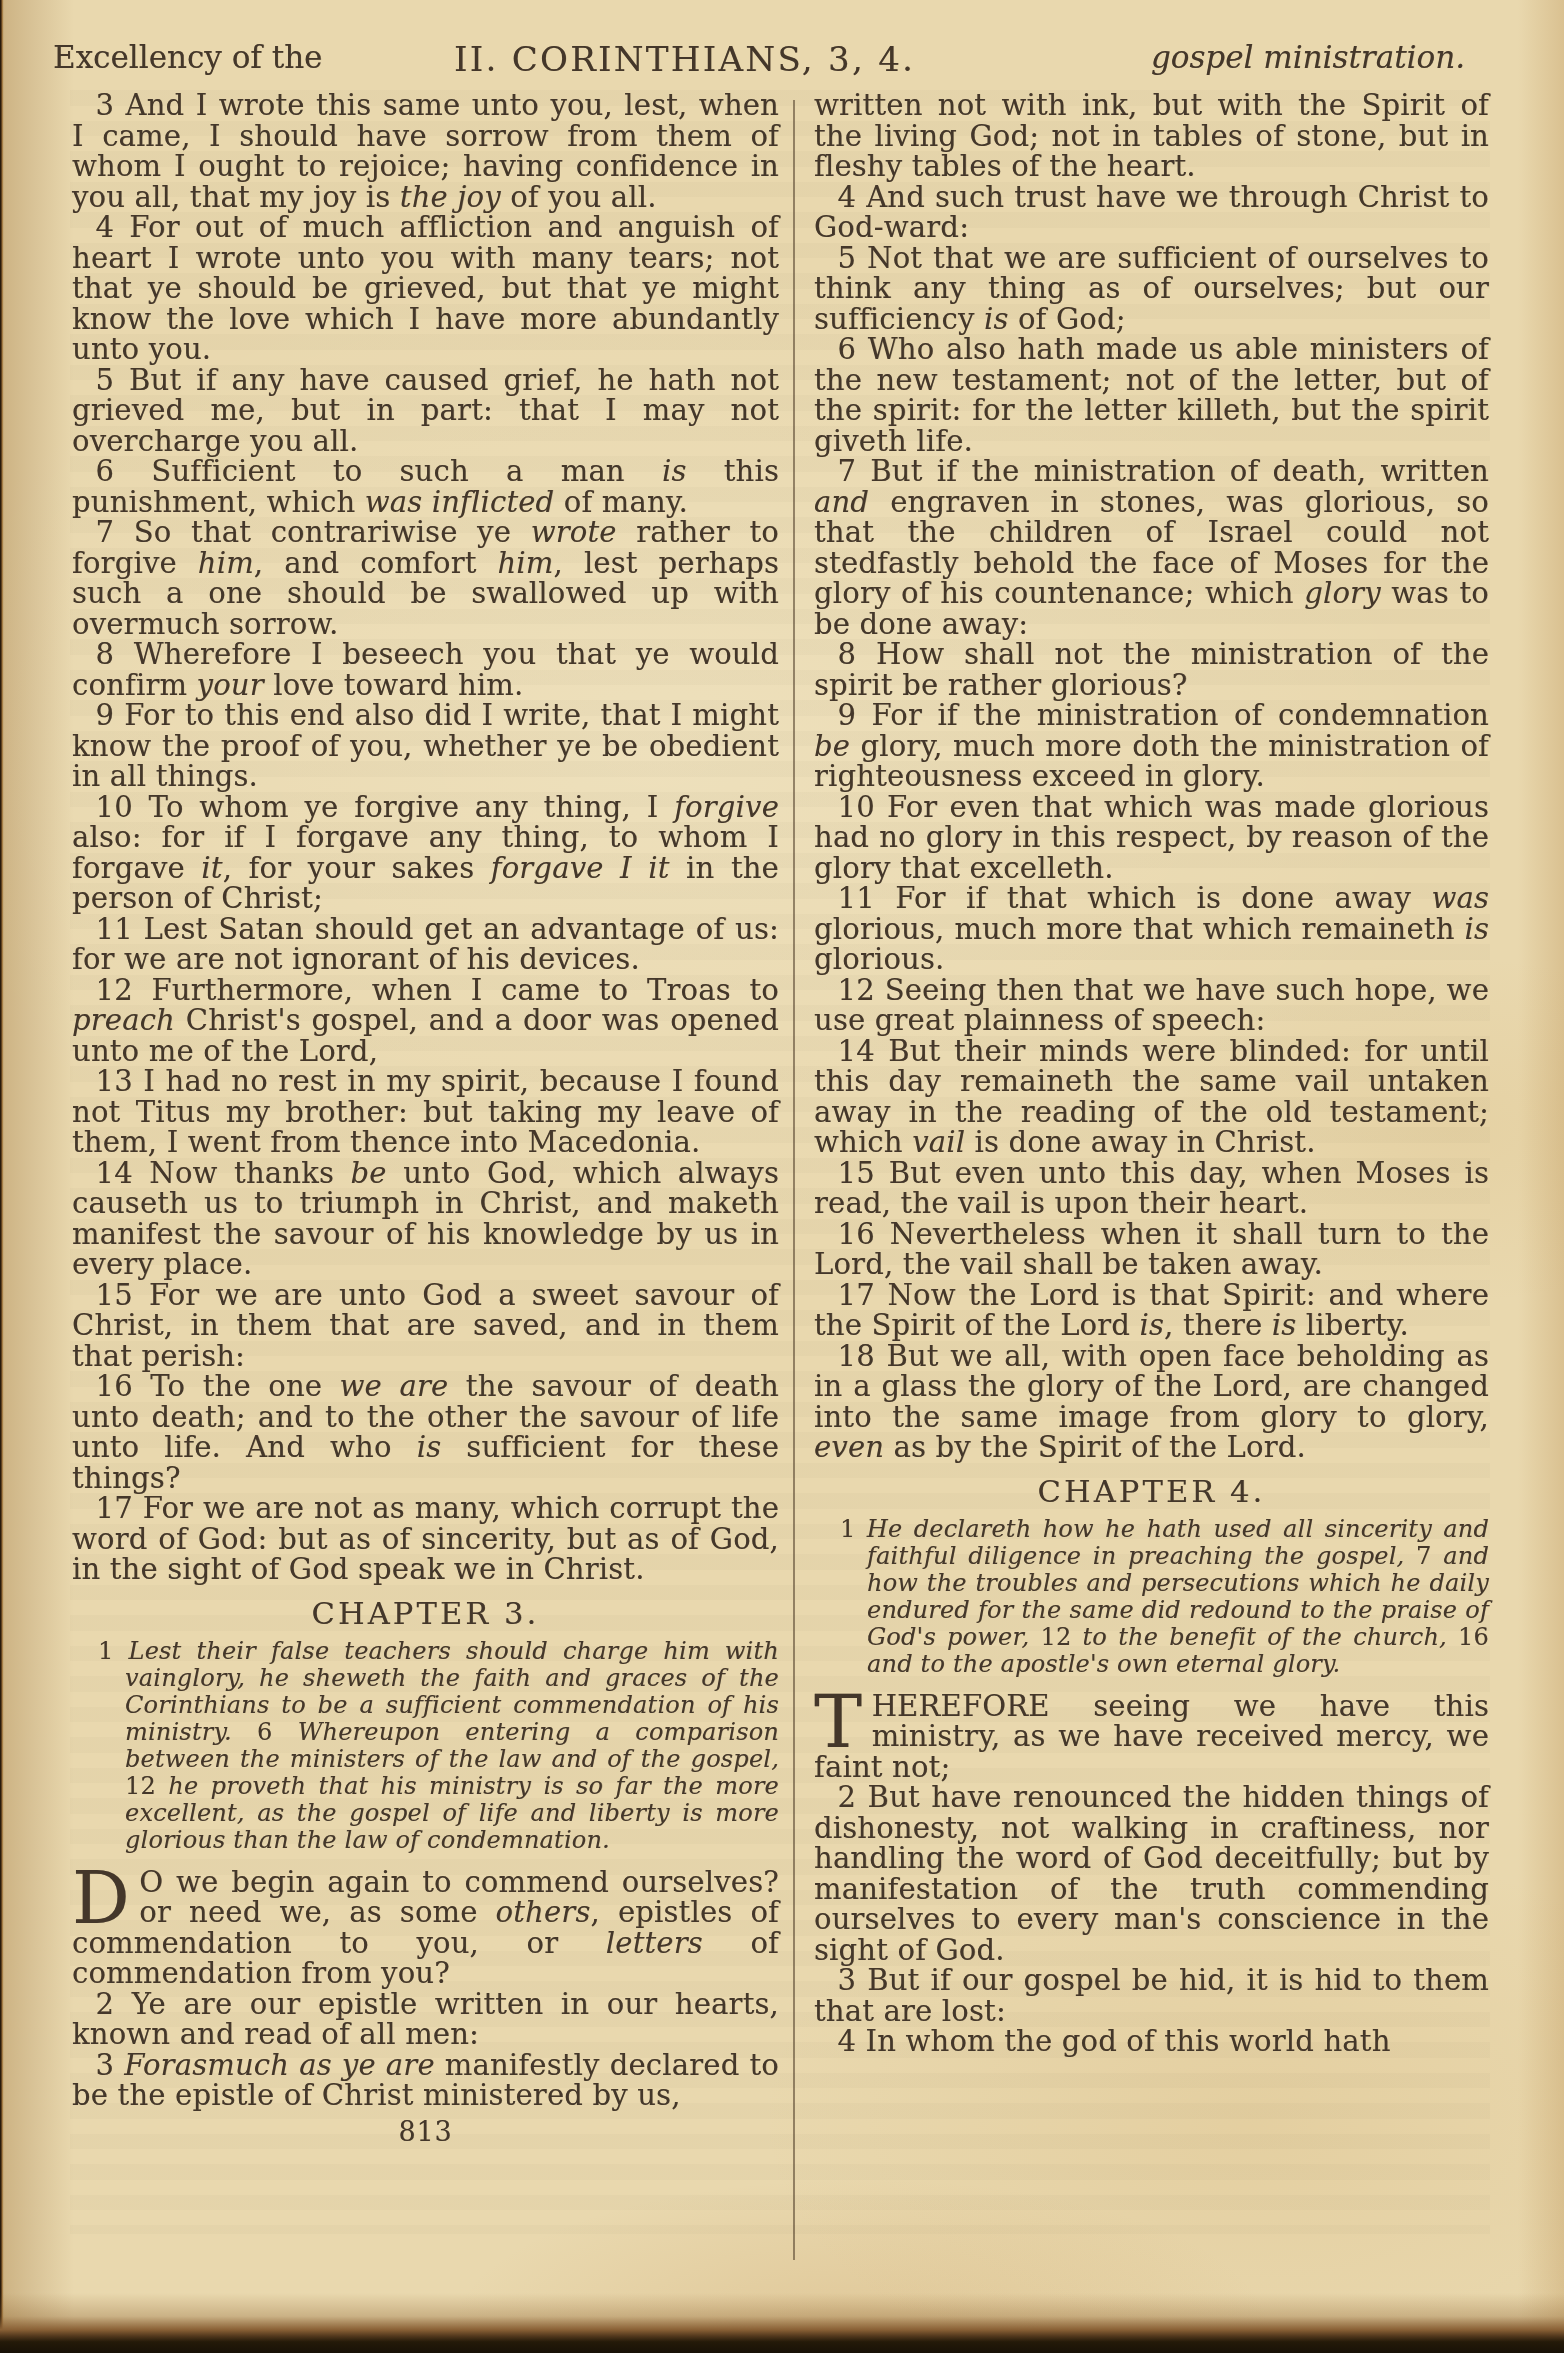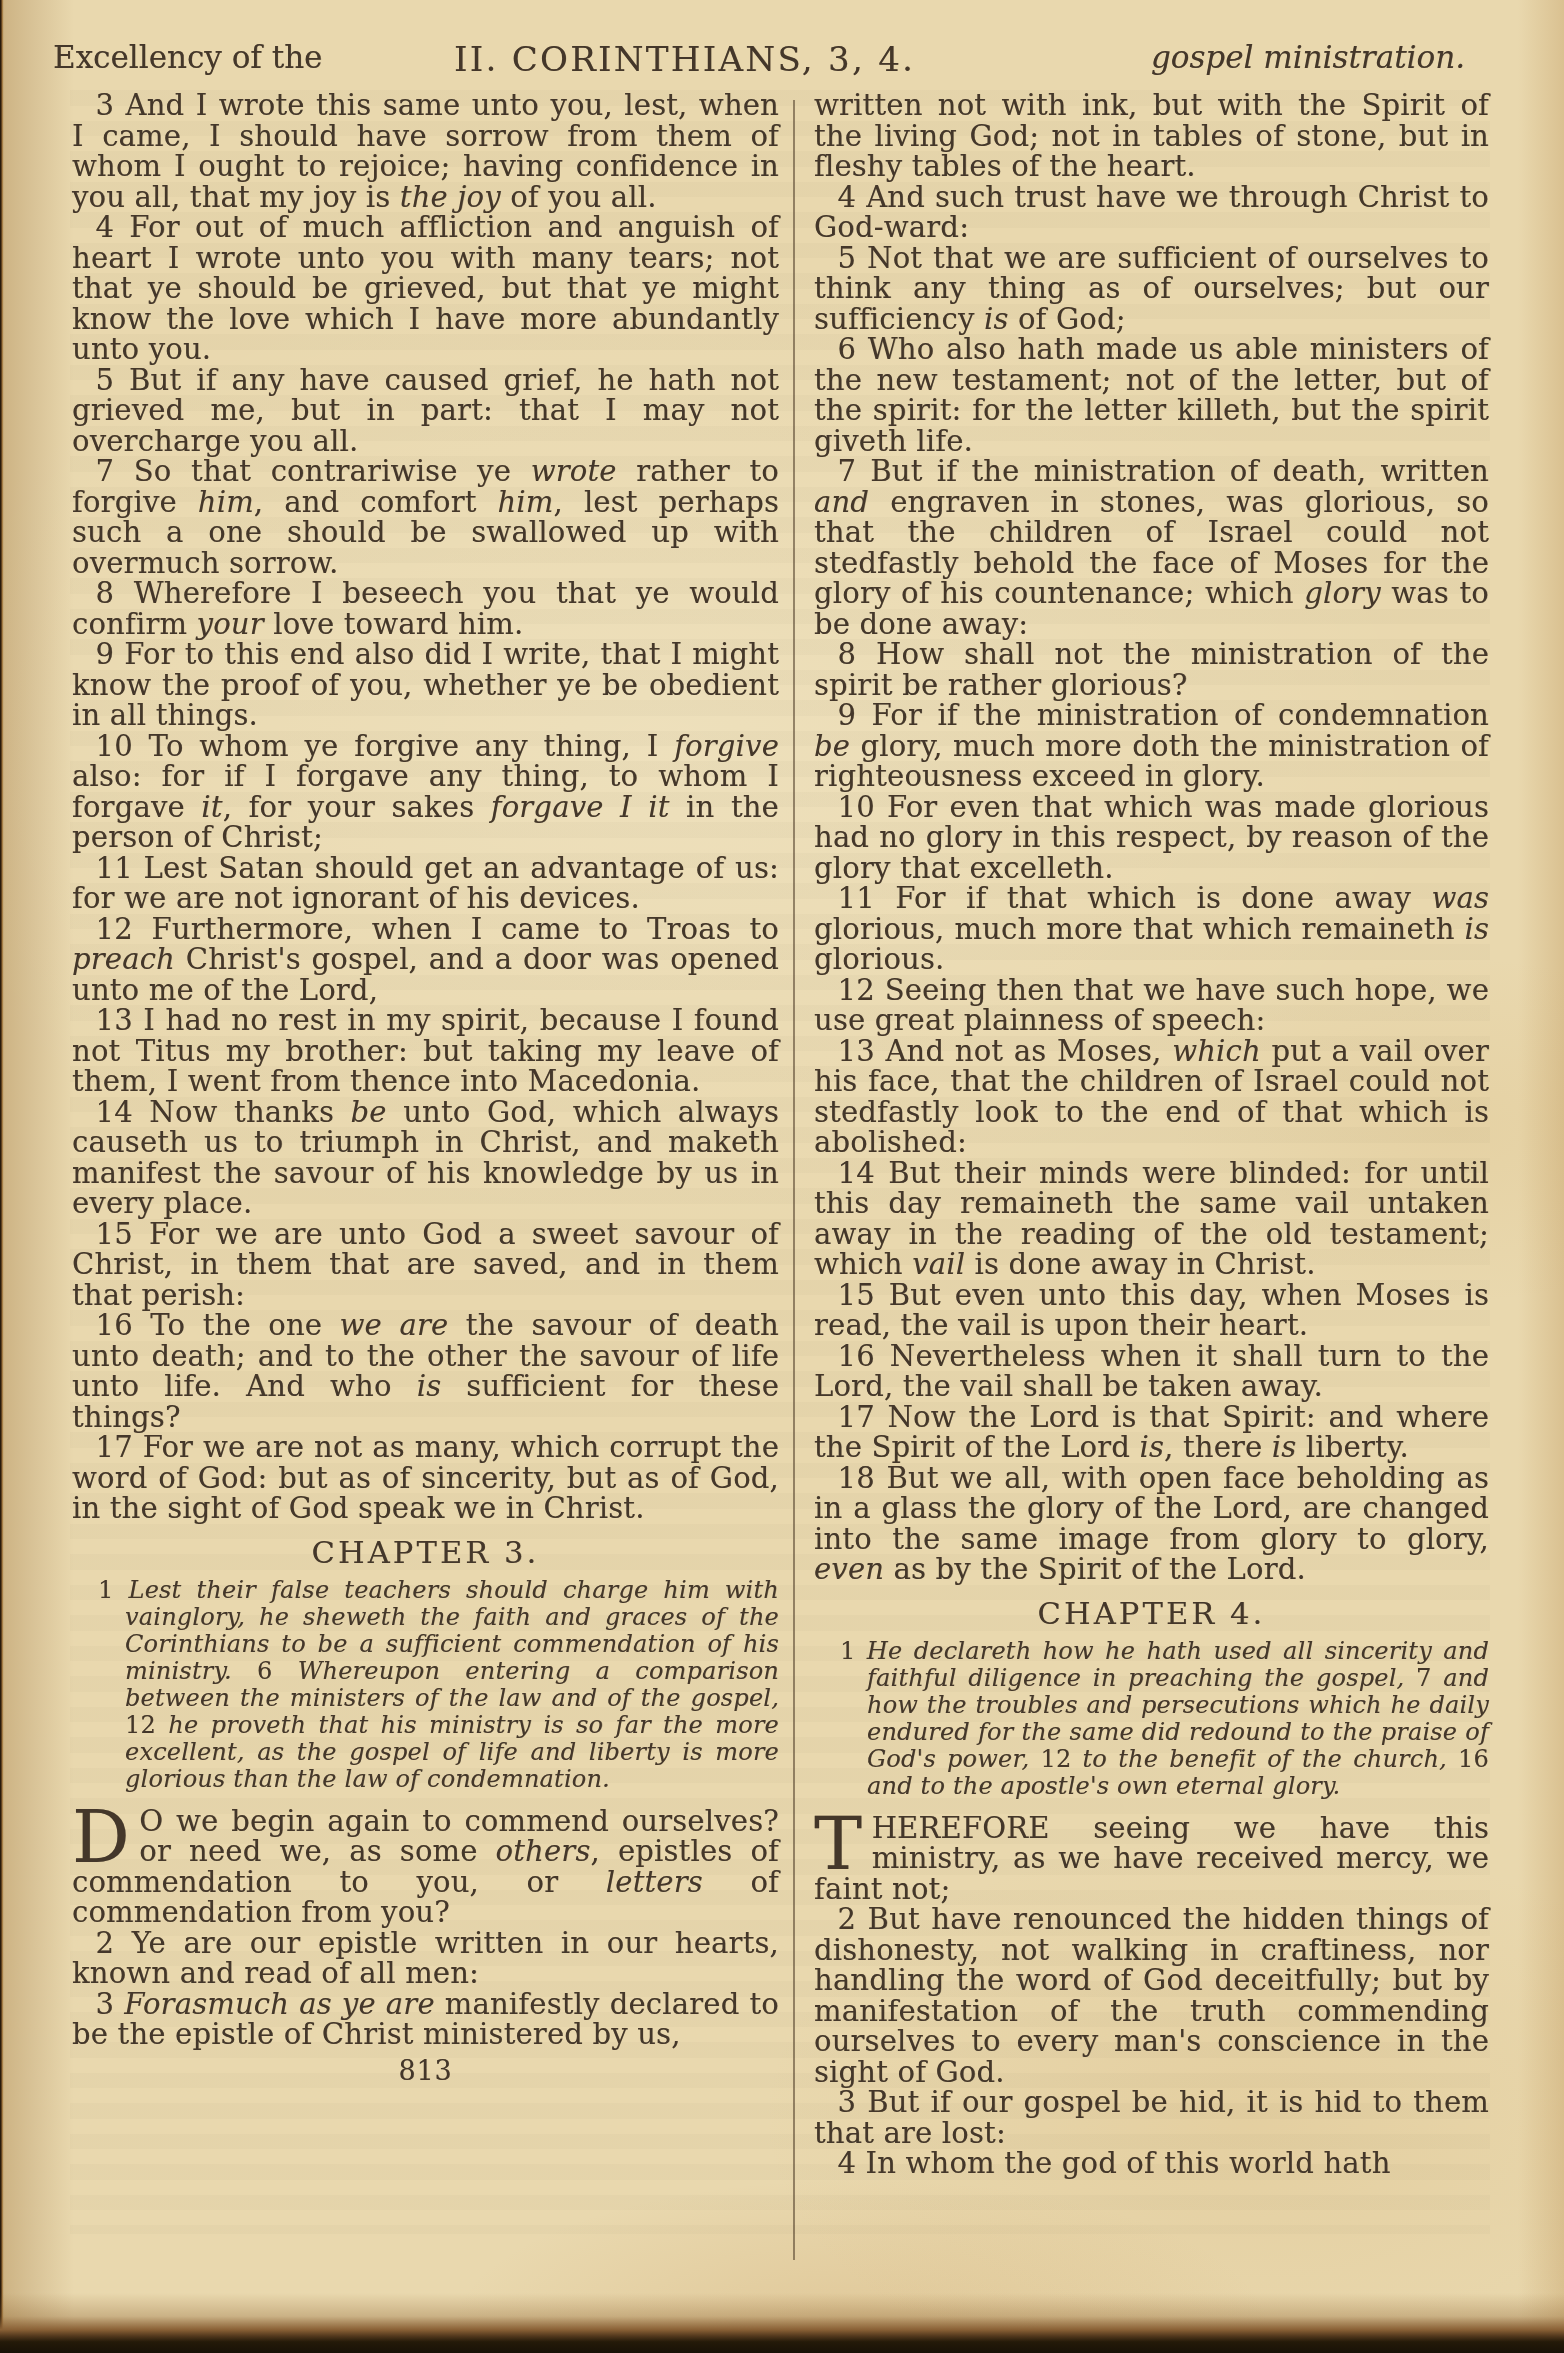--- a/index.html
+++ b/index.html
@@ -86,20 +86,21 @@
   <div class="running-head left">Excellency of the</div>
   <div class="running-head center">II. CORINTHIANS, 3, 4.</div>
   <div class="running-head right">gospel ministration.</div>
 
   <div class="column-rule"></div>
 
   <div class="col col-left">
       <p class="verse">3 And I wrote this same unto you, lest, when I came, I should have sorrow from them of whom I ought to rejoice; having confidence in you all, that my joy is <em>the joy</em> of you all.</p>
       <p class="verse">4 For out of much affliction and anguish of heart I wrote unto you with many tears; not that ye should be grieved, but that ye might know the love which I have more abundantly unto you.</p>
       <p class="verse">5 But if any have caused grief, he hath not grieved me, but in part: that I may not overcharge you all.</p>
+      <p class="verse">6 Sufficient to such a man <em>is</em> this punishment, which <em>was inflicted</em> of many.</p>
       <p class="verse">7 So that contrariwise ye <em>wrote</em> rather to forgive <em>him</em>, and comfort <em>him</em>, lest perhaps such a one should be swallowed up with overmuch sorrow.</p>
       <p class="verse">8 Wherefore I beseech you that ye would confirm <em>your</em> love toward him.</p>
       <p class="verse">9 For to this end also did I write, that I might know the proof of you, whether ye be obedient in all things.</p>
       <p class="verse">10 To whom ye forgive any thing, I <em>forgive</em> also: for if I forgave any thing, to whom I forgave <em>it</em>, for your sakes <em>forgave I it</em> in the person of Christ;</p>
       <p class="verse">11 Lest Satan should get an advantage of us: for we are not ignorant of his devices.</p>
       <p class="verse">12 Furthermore, when I came to Troas to <em>preach</em> Christ's gospel, and a door was opened unto me of the Lord,</p>
       <p class="verse">13 I had no rest in my spirit, because I found not Titus my brother: but taking my leave of them, I went from thence into Macedonia.</p>
       <p class="verse">14 Now thanks <em>be</em> unto God, which always causeth us to triumph in Christ, and maketh manifest the savour of his knowledge by us in every place.</p>
       <p class="verse">15 For we are unto God a sweet savour of Christ, in them that are saved, and in them that perish:</p>
       <p class="verse">16 To the one <em>we are</em> the savour of death unto death; and to the other the savour of life unto life. And who <em>is</em> sufficient for these things?</p>
@@ -115,21 +116,20 @@
       <p class="verse continuation">written not with ink, but with the Spirit of the living God; not in tables of stone, but in fleshy tables of the heart.</p>
       <p class="verse">4 And such trust have we through Christ to God-ward:</p>
       <p class="verse">5 Not that we are sufficient of ourselves to think any thing as of ourselves; but our sufficiency <em>is</em> of God;</p>
       <p class="verse">6 Who also hath made us able ministers of the new testament; not of the letter, but of the spirit: for the letter killeth, but the spirit giveth life.</p>
       <p class="verse">7 But if the ministration of death, written <em>and</em> engraven in stones, was glorious, so that the children of Israel could not stedfastly behold the face of Moses for the glory of his countenance; which <em>glory</em> was to be done away:</p>
       <p class="verse">8 How shall not the ministration of the spirit be rather glorious?</p>
       <p class="verse">9 For if the ministration of condemnation <em>be</em> glory, much more doth the ministration of righteousness exceed in glory.</p>
       <p class="verse">10 For even that which was made glorious had no glory in this respect, by reason of the glory that excelleth.</p>
       <p class="verse">11 For if that which is done away <em>was</em> glorious, much more that which remaineth <em>is</em> glorious.</p>
       <p class="verse">12 Seeing then that we have such hope, we use great plainness of speech:</p>
-      <p class="verse">13 And not as Moses, <em>which</em> put a vail over his face, that the children of Israel could not stedfastly look to the end of that which is abolished:</p>
       <p class="verse">14 But their minds were blinded: for until this day remaineth the same vail untaken away in the reading of the old testament; which <em>vail</em> is done away in Christ.</p>
       <p class="verse">15 But even unto this day, when Moses is read, the vail is upon their heart.</p>
       <p class="verse">16 Nevertheless when it shall turn to the Lord, the vail shall be taken away.</p>
       <p class="verse">17 Now the Lord is that Spirit: and where the Spirit of the Lord <em>is</em>, there <em>is</em> liberty.</p>
       <p class="verse">18 But we all, with open face beholding as in a glass the glory of the Lord, are changed into the same image from glory to glory, <em>even</em> as by the Spirit of the Lord.</p>
       <h2 class="chapter-heading">CHAPTER 4.</h2>
       <p class="chapter-summary"><span class="rm">1</span> He declareth how he hath used all sincerity and faithful diligence in preaching the gospel, <span class="rm">7</span> and how the troubles and persecutions which he daily endured for the same did redound to the praise of God's power, <span class="rm">12</span> to the benefit of the church, <span class="rm">16</span> and to the apostle's own eternal glory.</p>
       <p class="verse dropcap-para"><span class="dropcap">T</span>HEREFORE seeing we have this ministry, as we have received mercy, we faint not;</p>
       <p class="verse">2 But have renounced the hidden things of dishonesty, not walking in craftiness, nor handling the word of God deceitfully; but by manifestation of the truth commending ourselves to every man's conscience in the sight of God.</p>
       <p class="verse">3 But if our gospel be hid, it is hid to them that are lost:</p>

